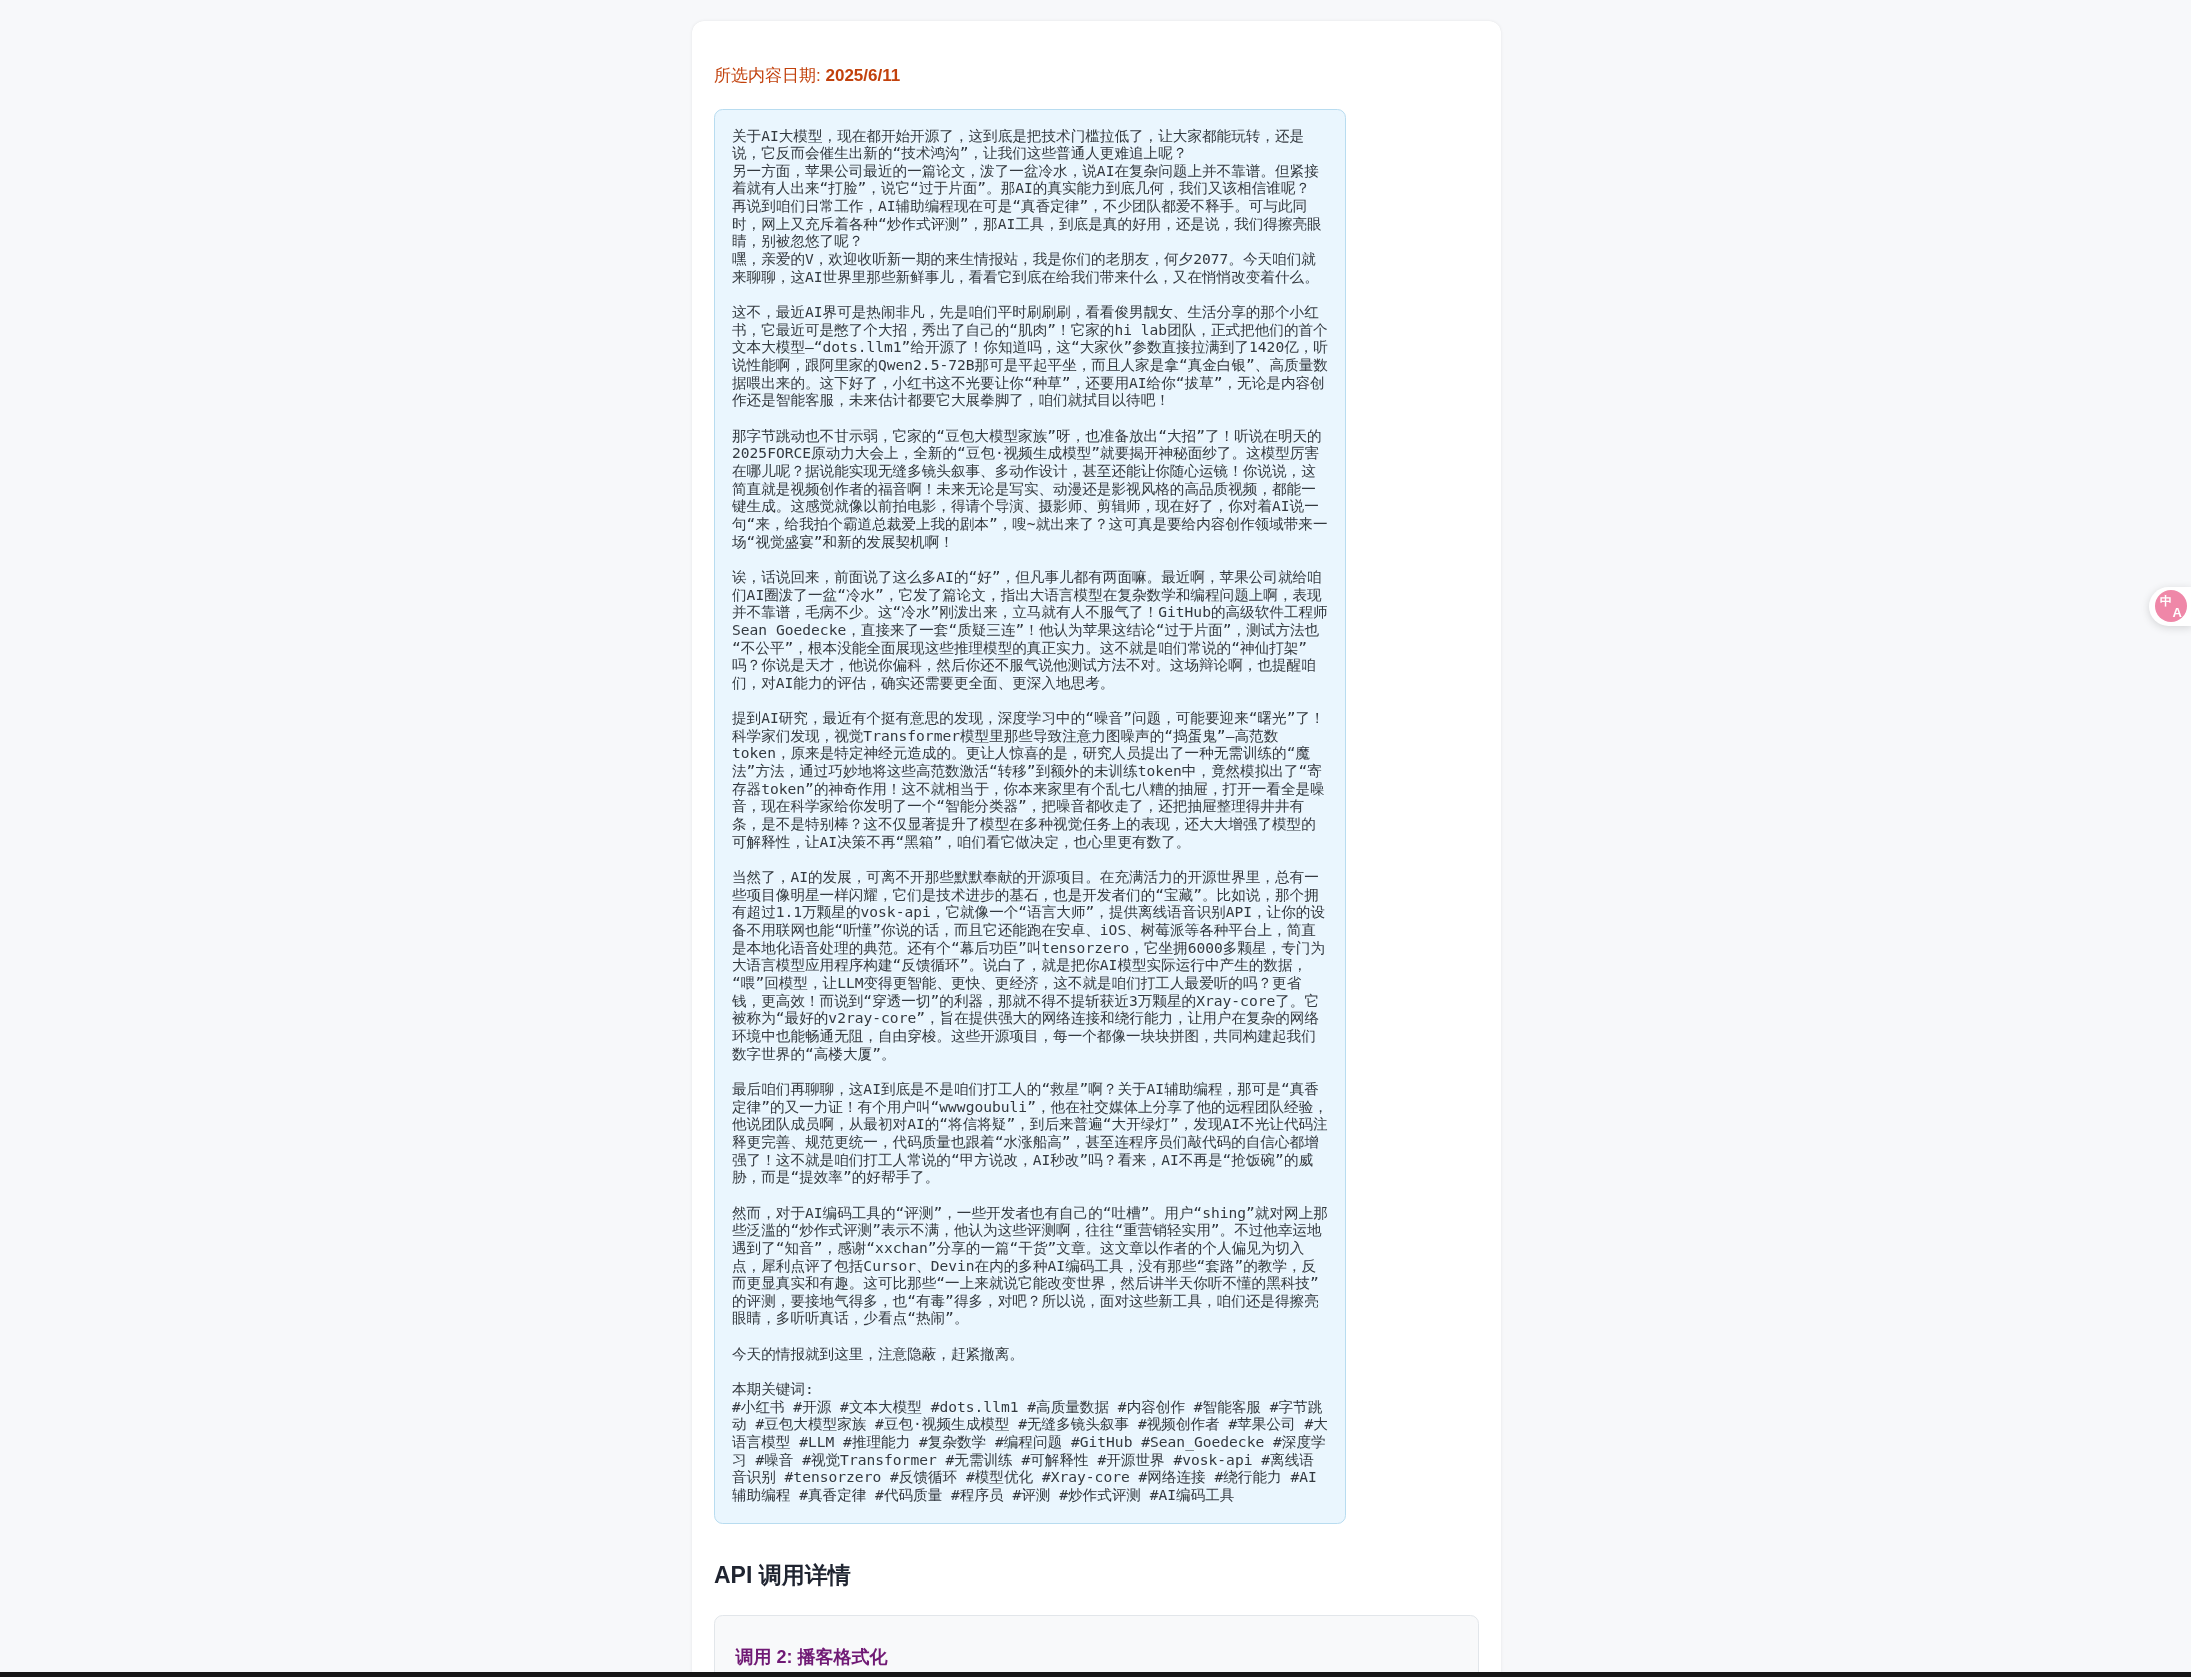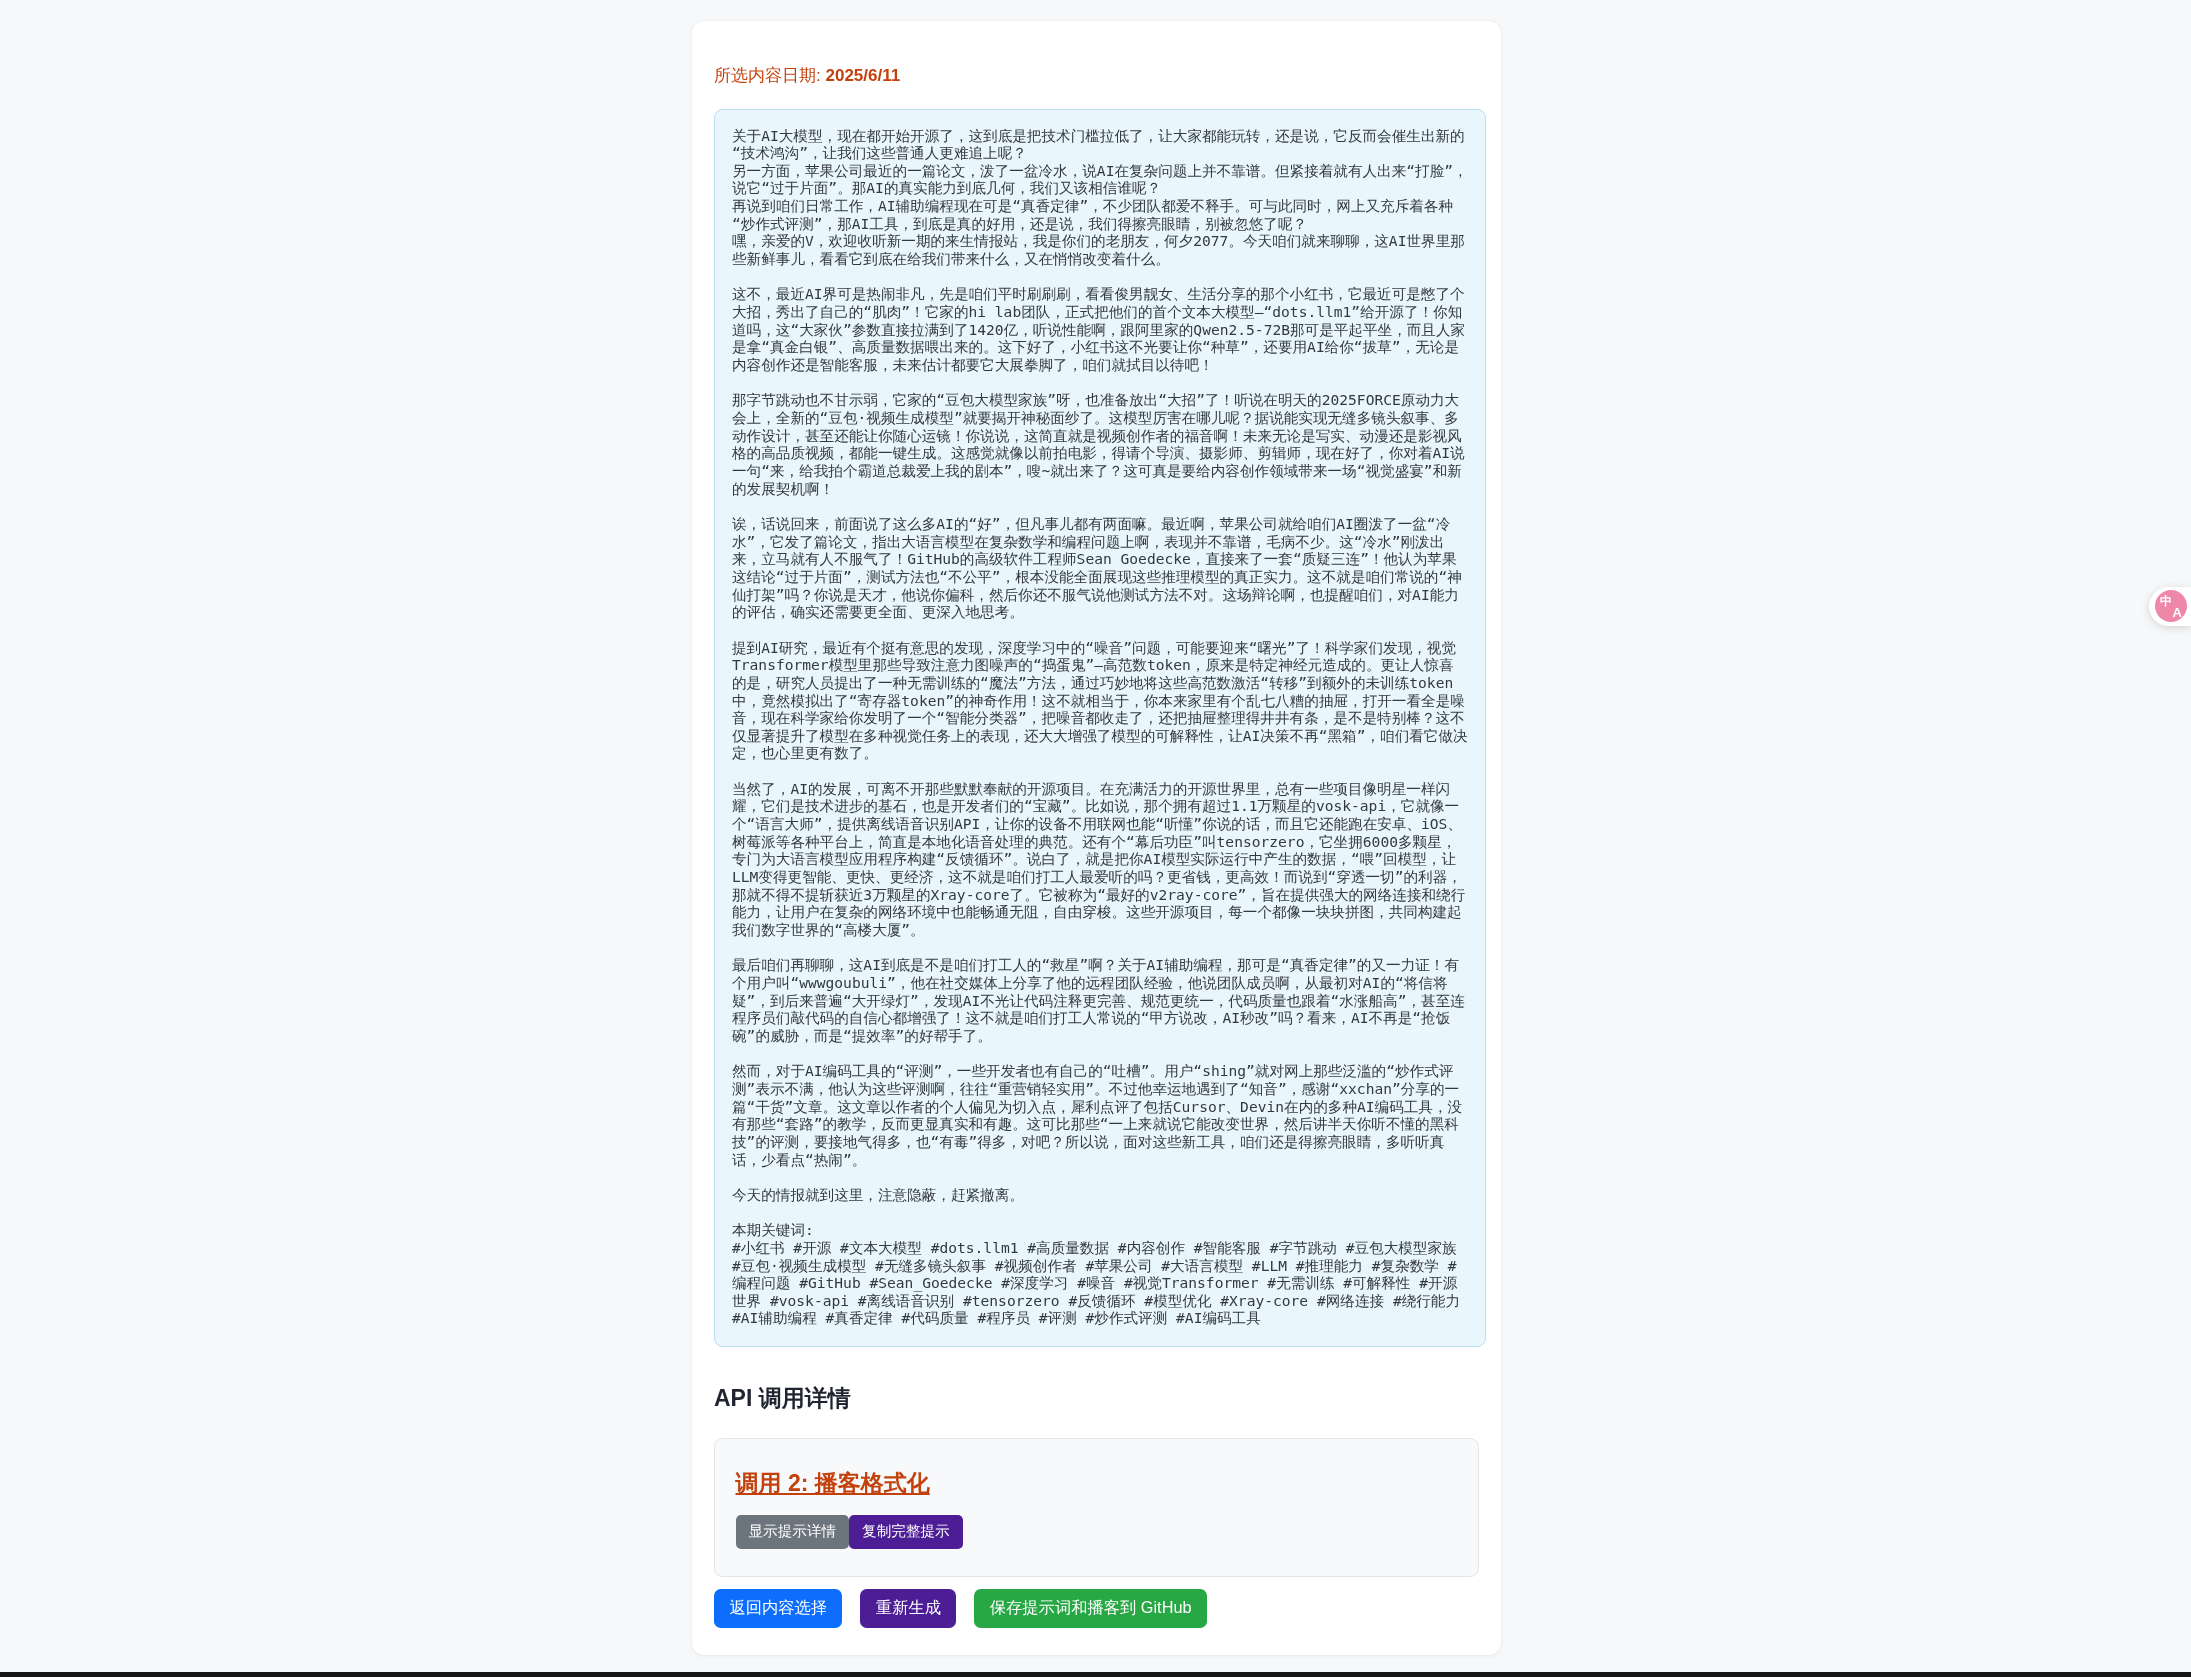--- a/index.html
+++ b/index.html
@@ -32,21 +32,21 @@
   }
   .date-line {
     font-size: 17px;
     margin: 0 0 22px 0;
     color: #c2410c;
   }
   .date-line b { font-weight: 700; }
   pre.script-box {
     margin: 0 0 36px 0;
     padding: 17px 17px 19px 17px;
-    width: 772px;
+    width: 632px;
     background: #eaf6fe;
     border: 0.9px solid #b8dcf0;
     border-radius: 8.6px;
     font-family: "DejaVu Sans Mono", monospace;
     font-size: 14.6px;
     line-height: 1.21;
     color: #33393f;
     white-space: pre-wrap;
     word-break: break-word;
   }
@@ -58,24 +58,23 @@
   }
   .api-call-card {
     background: #f8f9fa;
     border: 0.9px solid #e2e6ea;
     border-radius: 8.6px;
     padding: 29px 20.5px 27px 20.5px;
     margin-bottom: 12px;
   }
   .api-call-title {
     margin: 0 0 15.4px 0;
-    font-size: 23px;
+    font-size: 18px;
     font-weight: 700;
-    color: #c2410c;
-    text-decoration: underline;
+    color: #701a75;
   }
   .btn {
     display: inline-block;
     border: none;
     color: #ffffff;
     border-radius: 5.1px;
     cursor: pointer;
     font-family: "Liberation Sans", sans-serif;
   }
   .btn-sm { font-size: 14.6px; padding: 7.7px 13px; }

